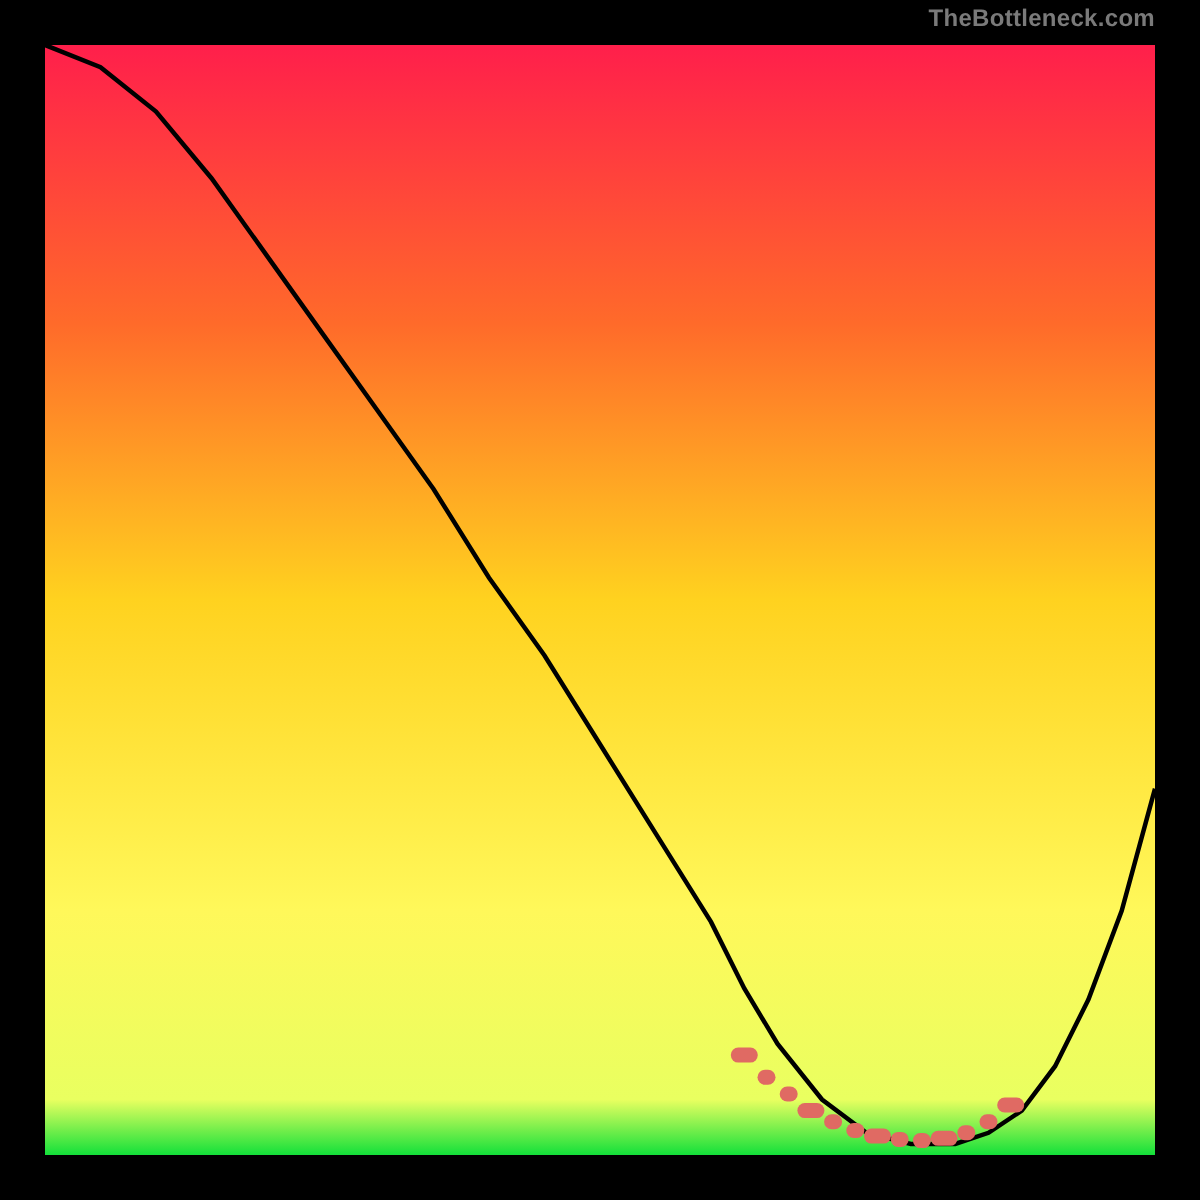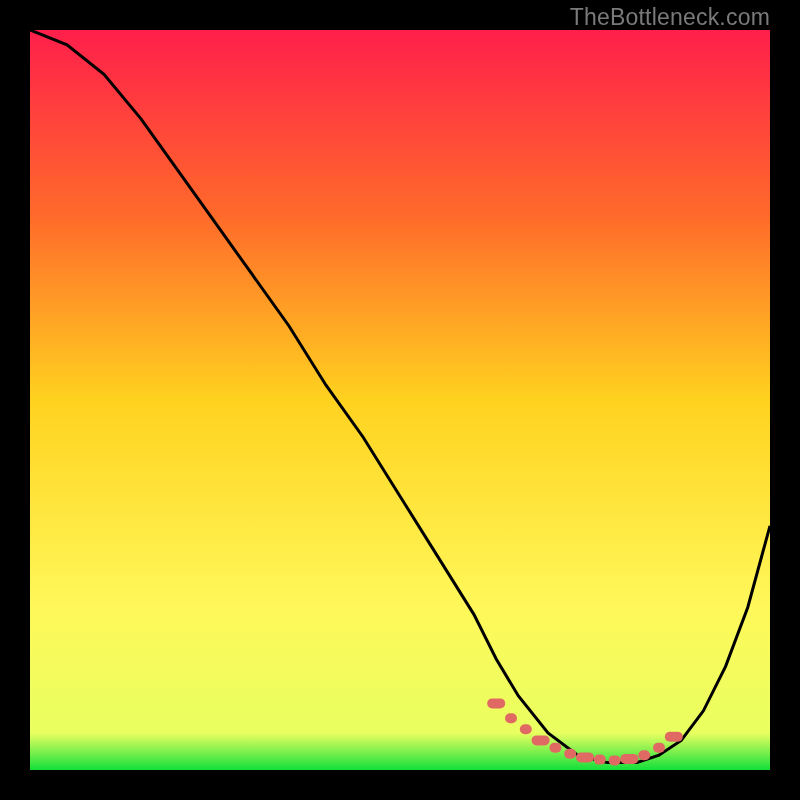--- a/index.html
+++ b/index.html
@@ -24,22 +24,22 @@
     left: 0;
     top: 0;
     width: 740px;
     height: 740px;
   }
   .watermark {
     position: absolute;
     top: 4px;
     right: 30px;
     color: #7a7a7a;
-    font-size: 23px;
-    font-weight: 400;
+    font-size: 16px;
+    font-weight: 700;
     letter-spacing: 0.2px;
   }
   svg { display: block; }
 </style>
 </head>
 <body>
 
 <div class="watermark">TheBottleneck.com</div>
 
 <div class="frame">

